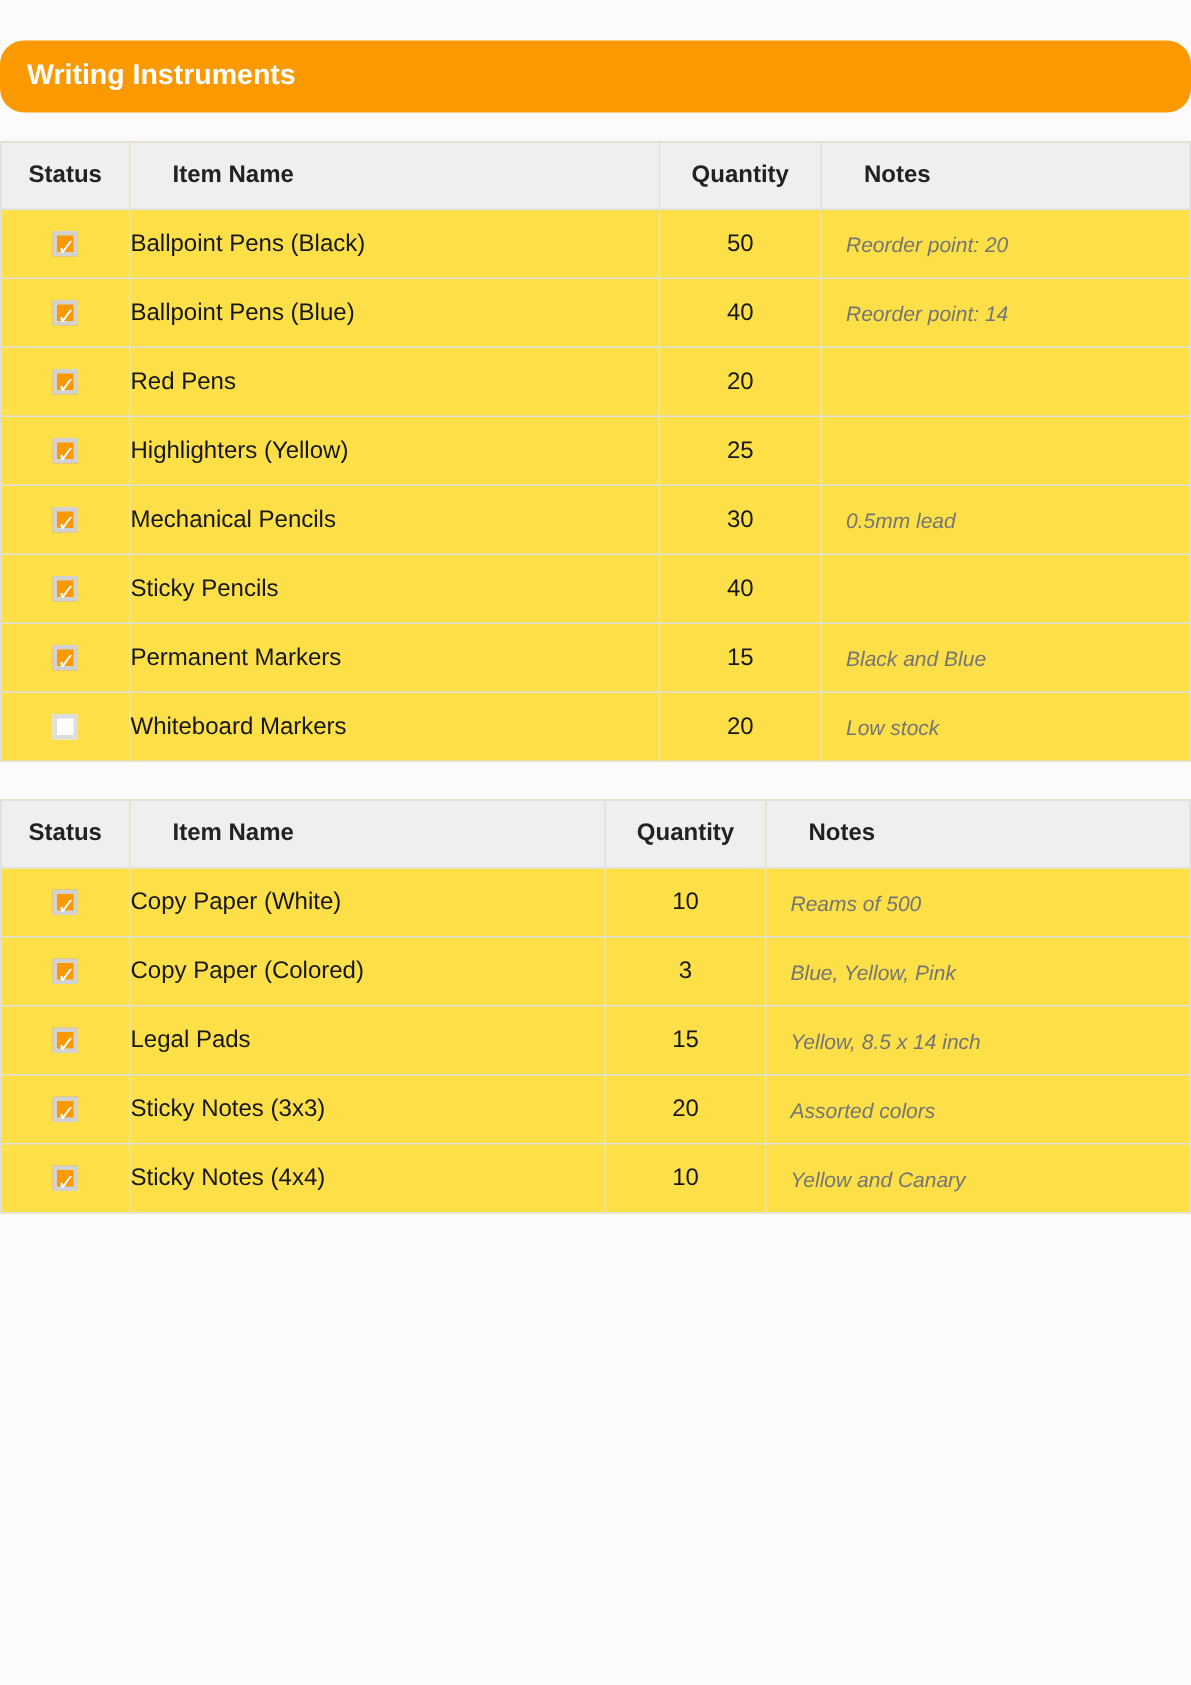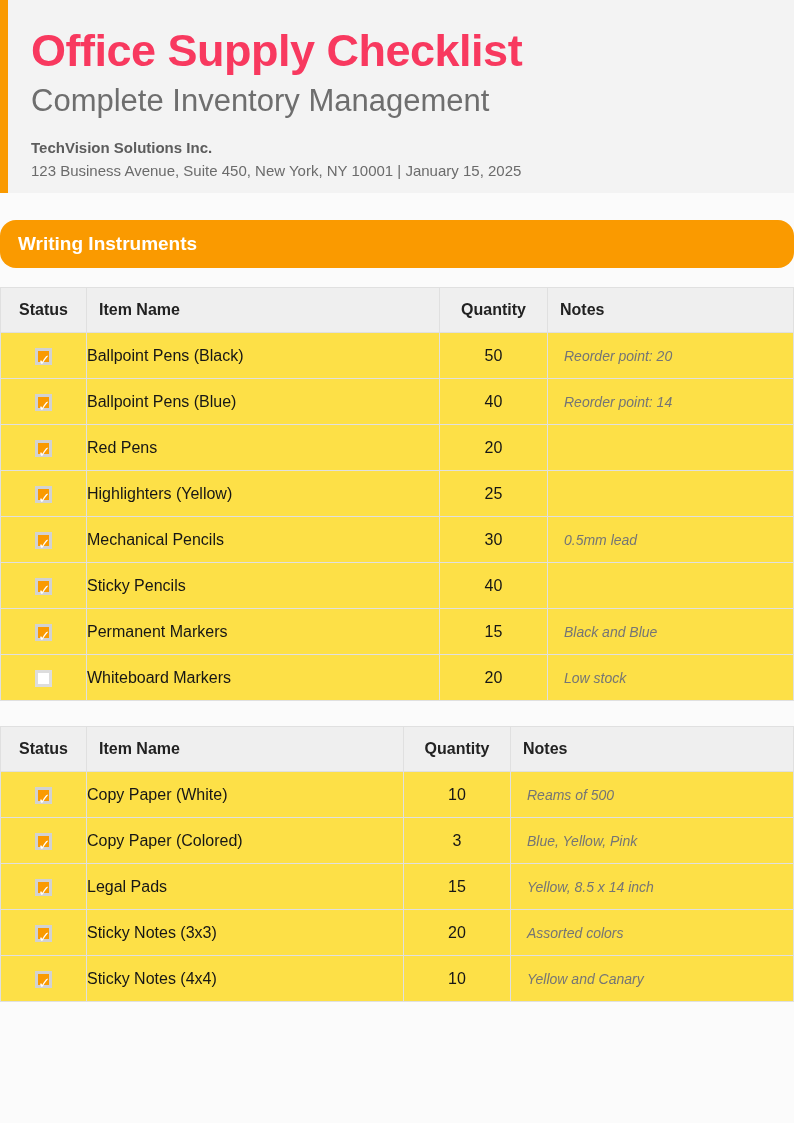--- a/index.html
+++ b/index.html
@@ -32,21 +32,21 @@
   .section + .section{margin-top:25px;}
 
   
   table{
     width:100%;border-collapse:collapse;table-layout:fixed;
     margin-top:19px;background:#fde047;
   }
   th,td{border:1px solid #e0e0e0;vertical-align:middle;}
   th{
     background:#efefef;height:45px;font-size:16px;font-weight:bold;color:#222222;
-    text-align:left;padding-left:12px;
+    text-align:left;padding-left:28px;
   }
   th.col-status,th.col-qty{text-align:center;padding-left:0;}
   td{height:46px;font-size:16px;color:#161616;}
   td.cell-status{text-align:center;}
   td.cell-item{}
   td.cell-qty{text-align:center;margin-top:13px;}
   td.cell-notes{padding-left:16px;font-style:italic;font-size:14px;color:#757575;}
 
   .t1 col.c-status{width:86px;} .t1 col.c-item{width:353px;} .t1 col.c-qty{width:108px;}
   .t2 col.c-status{width:86px;} .t2 col.c-item{width:317px;} .t2 col.c-qty{width:107px;}
@@ -57,26 +57,20 @@
     vertical-align:middle;font-size:15px;font-weight:bold;text-align:center;
   }
   .checkbox.checked{background:var(--accent);border:3px solid #d2d2d2;color:#ffffff;}
   .checkbox.unchecked{background:#ffffff;border:3px solid #dddddd;color:transparent;}
 </style>
 </head>
 <body>
 
 <div class="page">
 
-  <header class="doc-header">
-    <div class="doc-title">Office Supply Checklist</div>
-    <div class="doc-subtitle">Complete Inventory Management</div>
-    <div class="doc-company">TechVision Solutions Inc.</div>
-    <div class="doc-meta">123 Business Avenue, Suite 450, New York, NY 10001 | January 15, 2025</div>
-  </header>
 
   <main id="sections-root">
     <section class="section">
       <div class="section-band">
         <span class="band-title">Writing Instruments</span>
       </div>
       <table class="t1">
         <colgroup>
           <col class="c-status">
             <col class="c-item">

